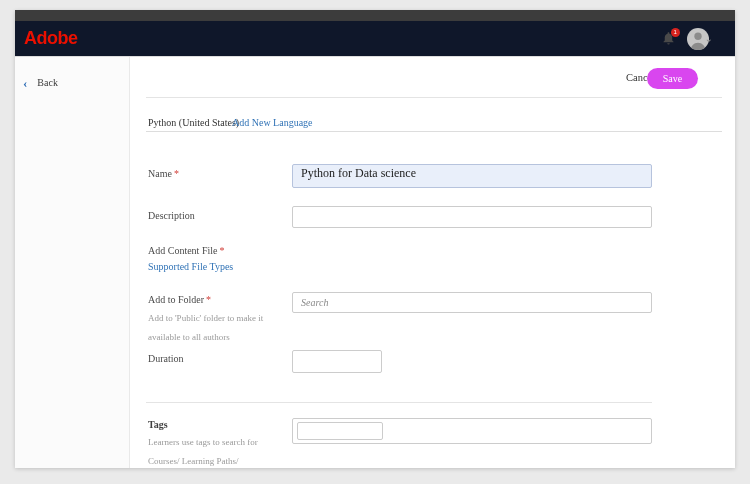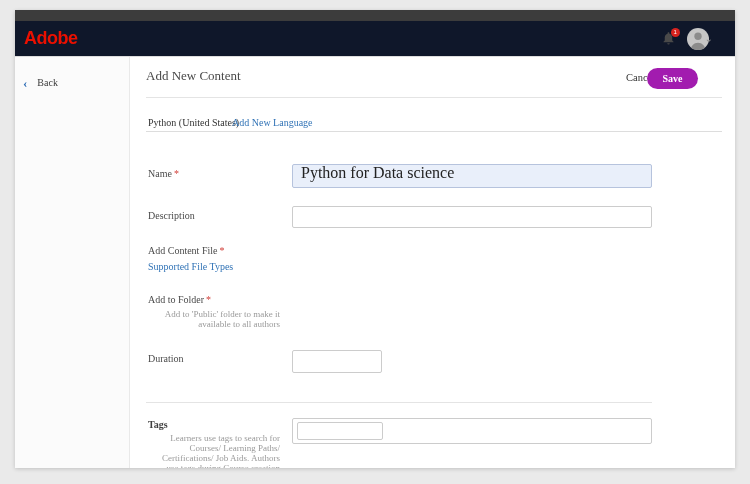--- a/index.html
+++ b/index.html
@@ -46,40 +46,40 @@
   .back-link { display:flex; align-items:center; gap:10px; cursor:pointer; }
   .back-chevron { color:#2e6db5; font-size:13px; line-height:10px; font-weight:bold; }
   .back-label { font-size:10px; color:#3a3a3a; }
 
   .main { position:relative; flex:1; }
 
   .page-title { position:absolute; left:16px; top:11px; font-size:13px; color:#4a4a4a; }
   .cancel-btn { position:absolute; left:468px; top:15px; font-size:10.5px; color:#333; cursor:pointer;margin-left:28px; }
   .save-btn {
     position:absolute; left:517px; top:11px; width:51px; height:21px;
-    background:#a21caf; border:none; border-radius:10.5px; color:#ffffff;
-    font-family:"Liberation Serif", serif; font-size:10px; cursor:pointer;font-weight:bold;
+    background:#d946ef; border:none; border-radius:10.5px; color:#ffffff;
+    font-family:"Liberation Serif", serif; font-size:10px; cursor:pointer;
   }
   .divider1 { position:absolute; left:16px; top:40px; width:576px; height:1px; background:#e4e4e4; }
 
   .tabs-line { position:absolute; left:16px; top:74px; width:576px; height:1px; background:#ddd; }
   .tab-active {
     position:absolute; left:18px; top:60px; font-size:10px; color:#333;
     padding-bottom:3px; border-bottom:1px solid #555; cursor:pointer;
   }
   .tab-link { position:absolute; left:102px; top:60px; font-size:10px; color:#3173b6; cursor:pointer; }
 
   .flabel { position:absolute; left:18px; font-size:10px; color:#4a4a4a;text-align:center; }
   .req { color:#d03a34; margin-left:2px; }
-  .helper { position:absolute; left:18px; font-size:9px; color:#9a9a9a; width:132px; line-height:10px;text-align:right; }
+  .helper { position:absolute; left:18px; font-size:9px; color:#9a9a9a; width:132px; line-height:19px; }
 
   .name-input {
     position:absolute; left:162px; top:107px; width:360px; height:24px;
     background:#e9effa; border:1px solid #b6c3dd; border-radius:2px;
-    font-family:"Liberation Serif", serif; font-size:16px; color:#222;
+    font-family:"Liberation Serif", serif; font-size:12px; color:#222;
     padding:0 8px 6px 8px;
   }
   .desc-input {
     position:absolute; left:162px; top:149px; width:360px; height:22px;
     background:#fff; border:1px solid #ccc; border-radius:2px;
     font-family:"Liberation Serif", serif; font-size:10px; color:#222; padding:0 8px;
   }
   .types-link { position:absolute; left:18px; top:204px; font-size:10px; color:#3173b6; cursor:pointer; }
   .file-box {
     position:absolute; left:162px; top:187px; width:360px; height:28px;
@@ -144,21 +144,20 @@
 
   <div class="body-row">
     <div class="sidebar">
       <div class="back-link">
         <span class="back-chevron">‹</span>
         <span class="back-label">Back</span>
       </div>
     </div>
 
     <div class="main">
-      <div class="page-title">Add New Content</div>
       <span class="cancel-btn">Cancel</span>
       <button class="save-btn">Save</button>
       <div class="divider1"></div>
 
       <span class="tab-active">Python (United States)</span>
       <span class="tab-link">Add New Language</span>
       <div class="tabs-line"></div>
 
       <div class="flabel" style="top:111px;">
         <span>Name</span><span class="req">*</span>
@@ -170,20 +169,21 @@
 
       <div class="flabel" style="top:188px;">
         <span>Add Content File</span><span class="req">*</span>
       </div>
       <span class="types-link">Supported File Types</span>
 
       <div class="flabel" style="top:237px;">
         <span>Add to Folder</span><span class="req">*</span>
       </div>
       <div class="helper" style="top:252px;">Add to 'Public' folder to make it available to all authors</div>
+      <input class="folder-input" type="text" placeholder="Search" style="">
 
       <div class="flabel" style="top:296px;">Duration</div>
       <input class="duration-input" type="text" value="" style="">
 
       <div class="divider2"></div>
 
       <div class="flabel tags-label" style="top:362px;">Tags</div>
       <div class="helper" style="top:376px;">Learners use tags to search for Courses/ Learning Paths/ Certifications/ Job Aids. Authors use tags during Course creation</div>
       <div class="tags-box">
         <input class="tags-input" type="text" style="">

